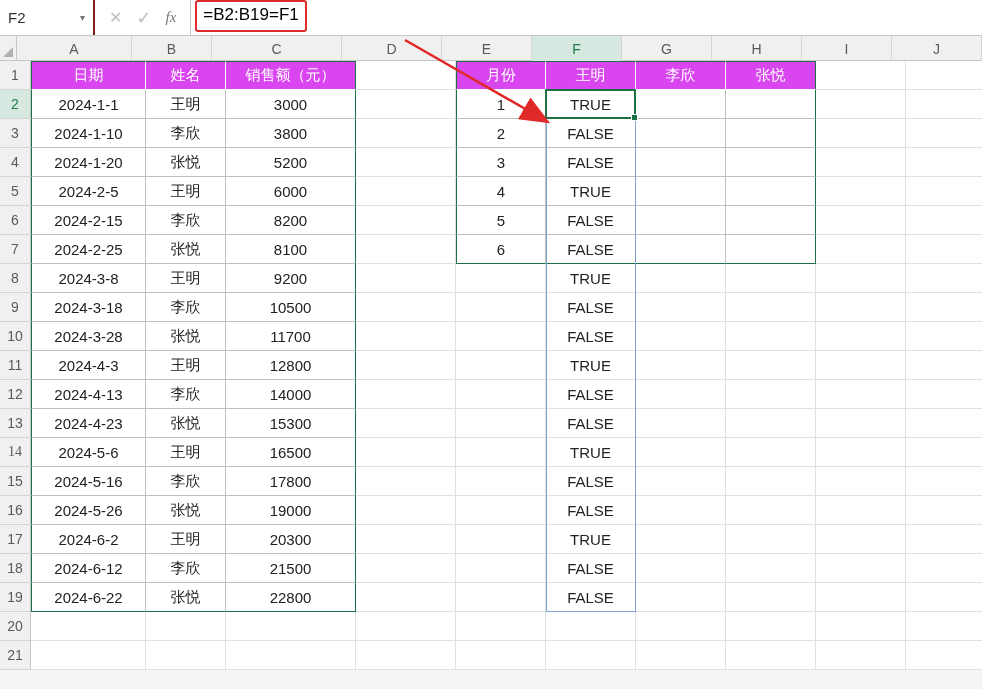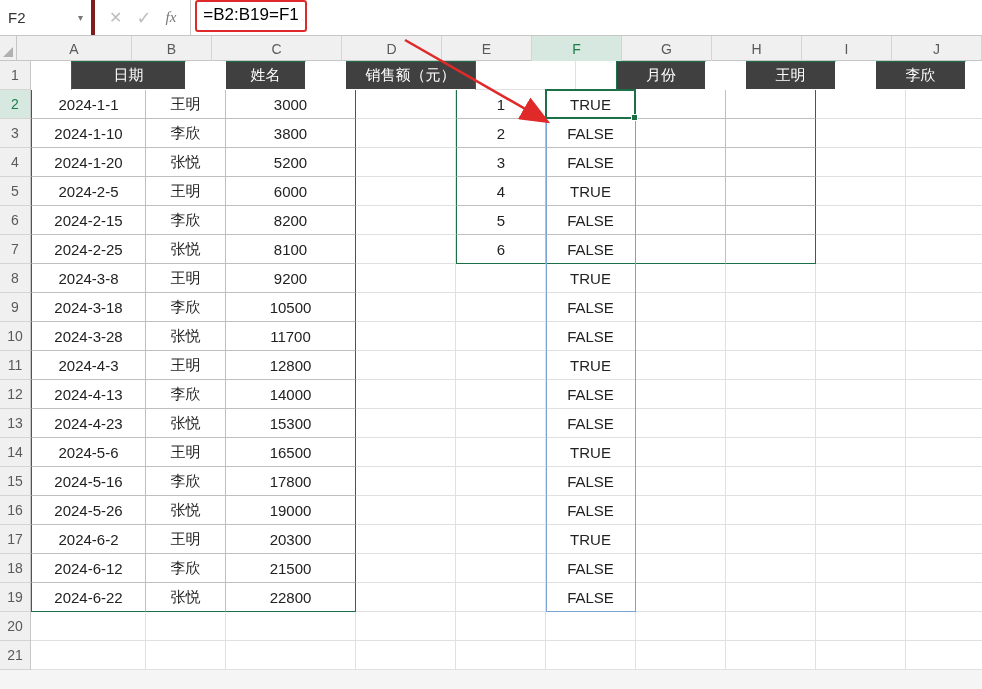--- a/index.html
+++ b/index.html
@@ -19,21 +19,21 @@
     display: flex;
     align-items: center;
     border-bottom: 1px solid #c6c6c6;
     background: #fff;
     height: 36px;
     font-size: 15px;
   }
   .namebox {
     width: 95px;
     padding: 4px 8px;
-    border-right: 4px solid #7f1d1d;
+    border-right: 2px solid #7f1d1d;
     display: flex;
     align-items: center;
     justify-content: space-between;
     height: 100%;
     font-family: Arial, sans-serif;
   }
   .namebox .dd { font-size: 10px; color: #777; }
   .fx-controls {
     display: flex;
     align-items: center;
@@ -133,26 +133,25 @@
     border-bottom: 1px solid #e0e0e0;
     font-family: Arial, "Microsoft YaHei", sans-serif;
     background: #fff;
   }
   .wA{width:115px}.wB{width:80px}.wC{width:130px}.wD{width:100px}
   .wE{width:90px}.wF{width:90px}.wG{width:90px}.wH{width:90px}
   .wI{width:90px}.wJ{width:90px}
 
   
   .th-green {
-    background: #404040;
+    background: #d946ef;
     color: #fff;
     font-weight: 500;
     border-right: 1px solid #fff;
     border-bottom: 1px solid #fff;
-    margin-left: 40px;
   }
   .tbl-border-r{ border-right: 1.4px solid #1d7046; }
   .tbl-border-l{ border-left: 1.4px solid #1d7046; }
   .tbl-border-b{ border-bottom: 1.4px solid #1d7046; }
   .tbl-border-t{ border-top: 1.4px solid #1d7046; }
   .tbl-inner-r{ border-right: 1px solid #bfbfbf; }
   .tbl-inner-b{ border-bottom: 1px solid #bfbfbf; }
 
   
   .active-cell {
@@ -217,21 +216,21 @@
         <div class="row-h" style="height: 29px;">4</div>
         <div class="row-h" style="height: 29px;">5</div>
         <div class="row-h" style="height: 29px;">6</div>
         <div class="row-h" style="height: 29px;">7</div>
         <div class="row-h" style="height: 29px;">8</div>
         <div class="row-h" style="height: 29px;">9</div>
         <div class="row-h" style="height: 29px;">10</div>
         <div class="row-h" style="height: 29px;">11</div>
         <div class="row-h" style="height: 29px;">12</div>
         <div class="row-h" style="height: 29px;">13</div>
-        <div class="row-h" style="height: 29px;">14</div>
+        <div class="row-h" style="height: 29px; font-family: Liberation Serif, serif;">14</div>
         <div class="row-h" style="height: 29px;">15</div>
         <div class="row-h" style="height: 29px;">16</div>
         <div class="row-h" style="height: 29px;">17</div>
         <div class="row-h" style="height: 29px;">18</div>
         <div class="row-h" style="height: 29px;">19</div>
         <div class="row-h" style="height: 29px;">20</div>
         <div class="row-h" style="height: 29px;">21</div>
       </div>
     <div class="cells" id="cells">
 

